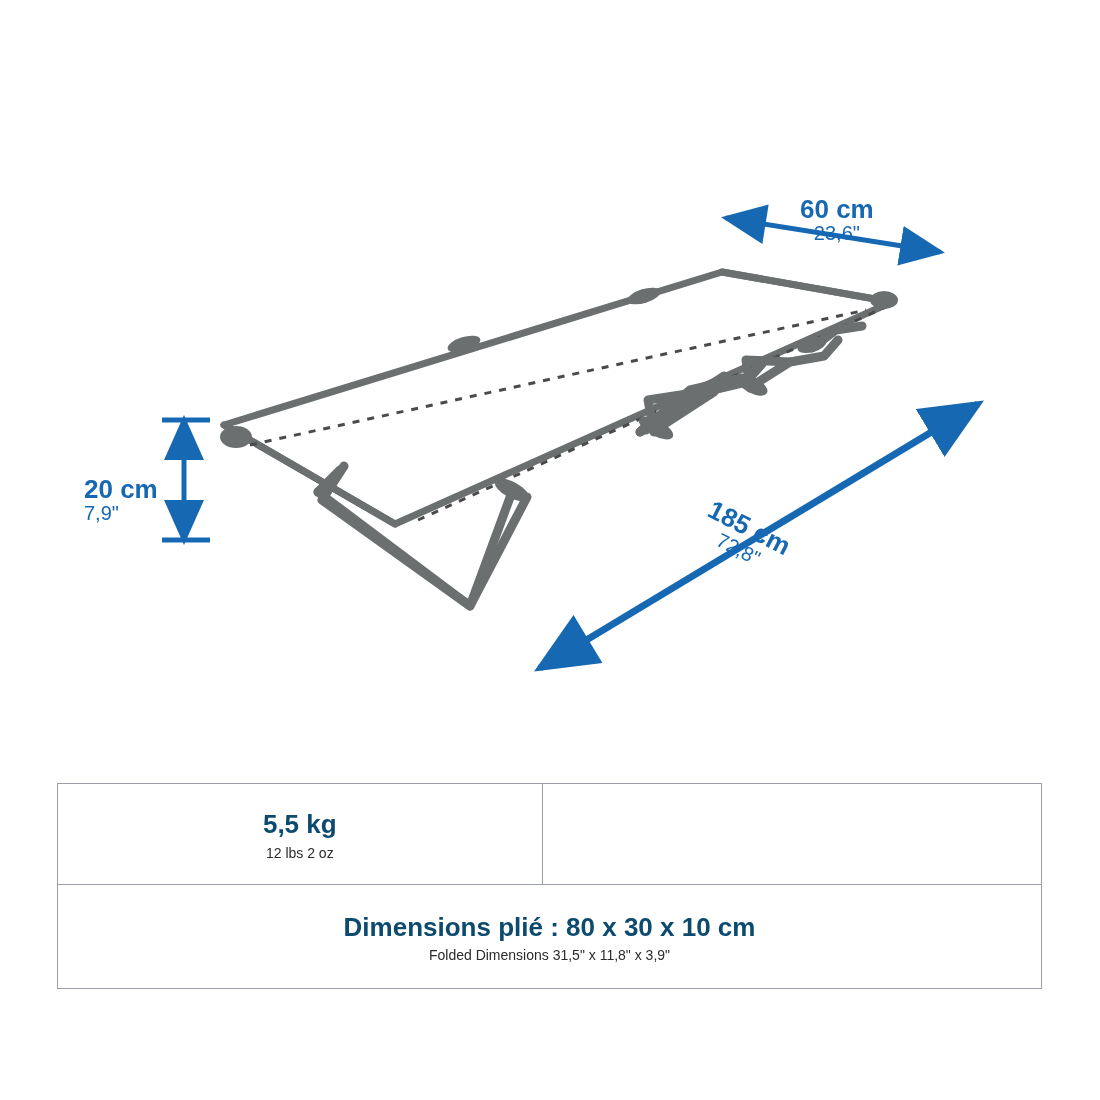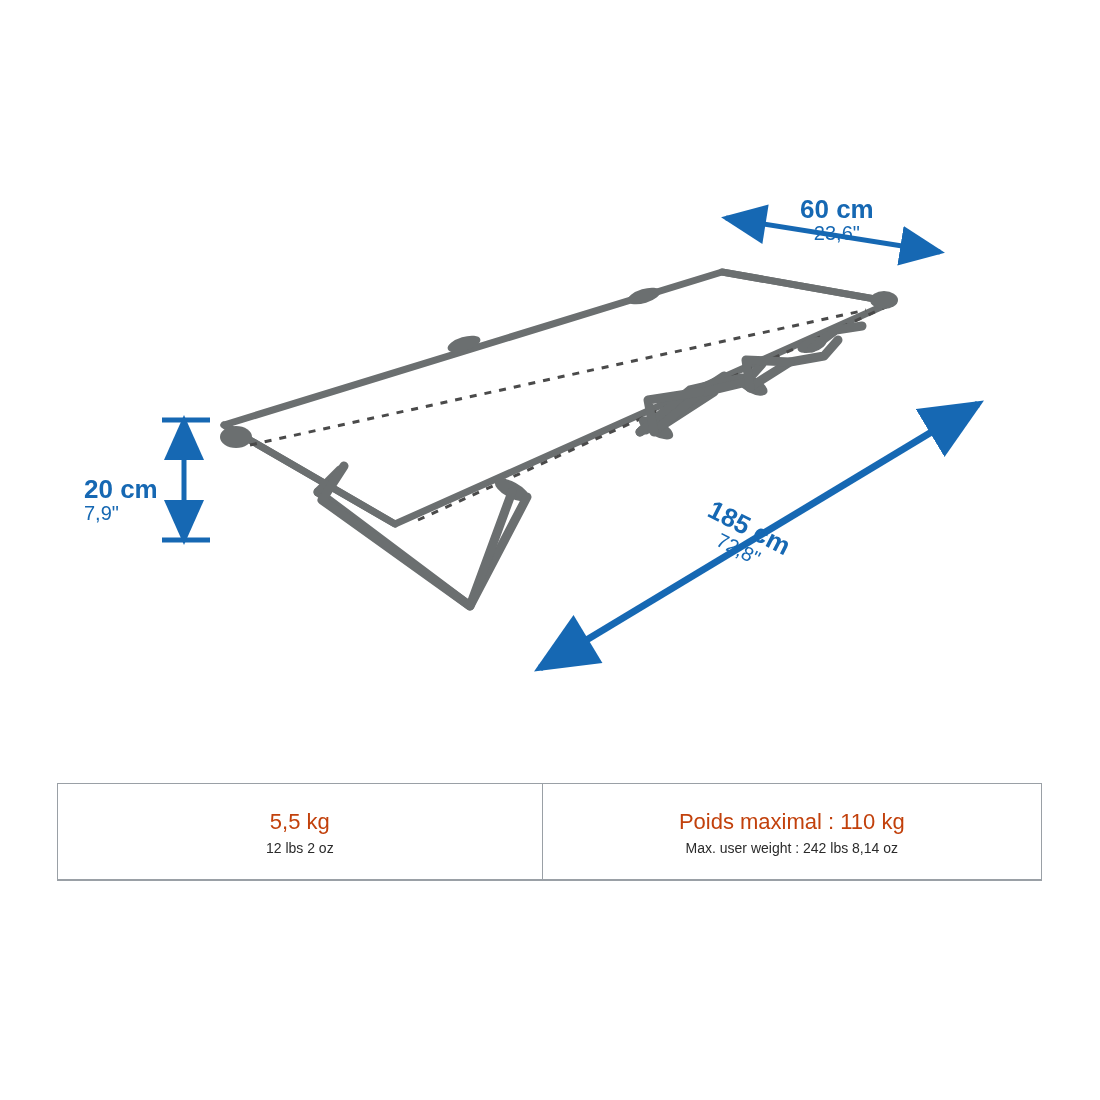--- a/index.html
+++ b/index.html
@@ -89,23 +89,23 @@
     border-right: 1px solid #9aa0a6;
   }
   .spec-cell.right {
     width: 50.7%;
   }
   .spec-cell.full {
     width: 100%;
     padding: 26px 10px 24px 10px;
   }
   .spec-primary {
-    font-weight: normal;
-    font-size: 22px;
-    color: #c2410c;
+    font-weight: bold;
+    font-size: 26px;
+    color: #0c4a6e;
     line-height: 1.25;
   }
   .spec-secondary {
     font-size: 14px;
     color: #2b2b2b;
     line-height: 1.3;
     margin-top: 3px;
   }
 </style>
 </head>
@@ -201,20 +201,22 @@
     <span class="main">185 cm</span>
     <span class="sub">72,8"</span>
   </div>
 
   <div class="spec-table">
     <div class="spec-row top">
       <div class="spec-cell left">
         <div class="spec-primary">5,5 kg</div>
         <div class="spec-secondary">12 lbs 2 oz</div>
       </div>
-      <div class="spec-cell right">
-        <div class="spec-primary">Poids maximal : 110 kg</div>
-        <div class="spec-secondary">Max. user weight : 242 lbs 8,14 oz</div>
+    </div>
+    <div class="spec-row">
+      <div class="spec-cell full">
+        <div class="spec-primary">Dimensions plié : 80 x 30 x 10 cm</div>
+        <div class="spec-secondary">Folded Dimensions 31,5" x 11,8" x 3,9"</div>
       </div>
     </div>
   </div>
 
 </div>
 
 </body></html>

